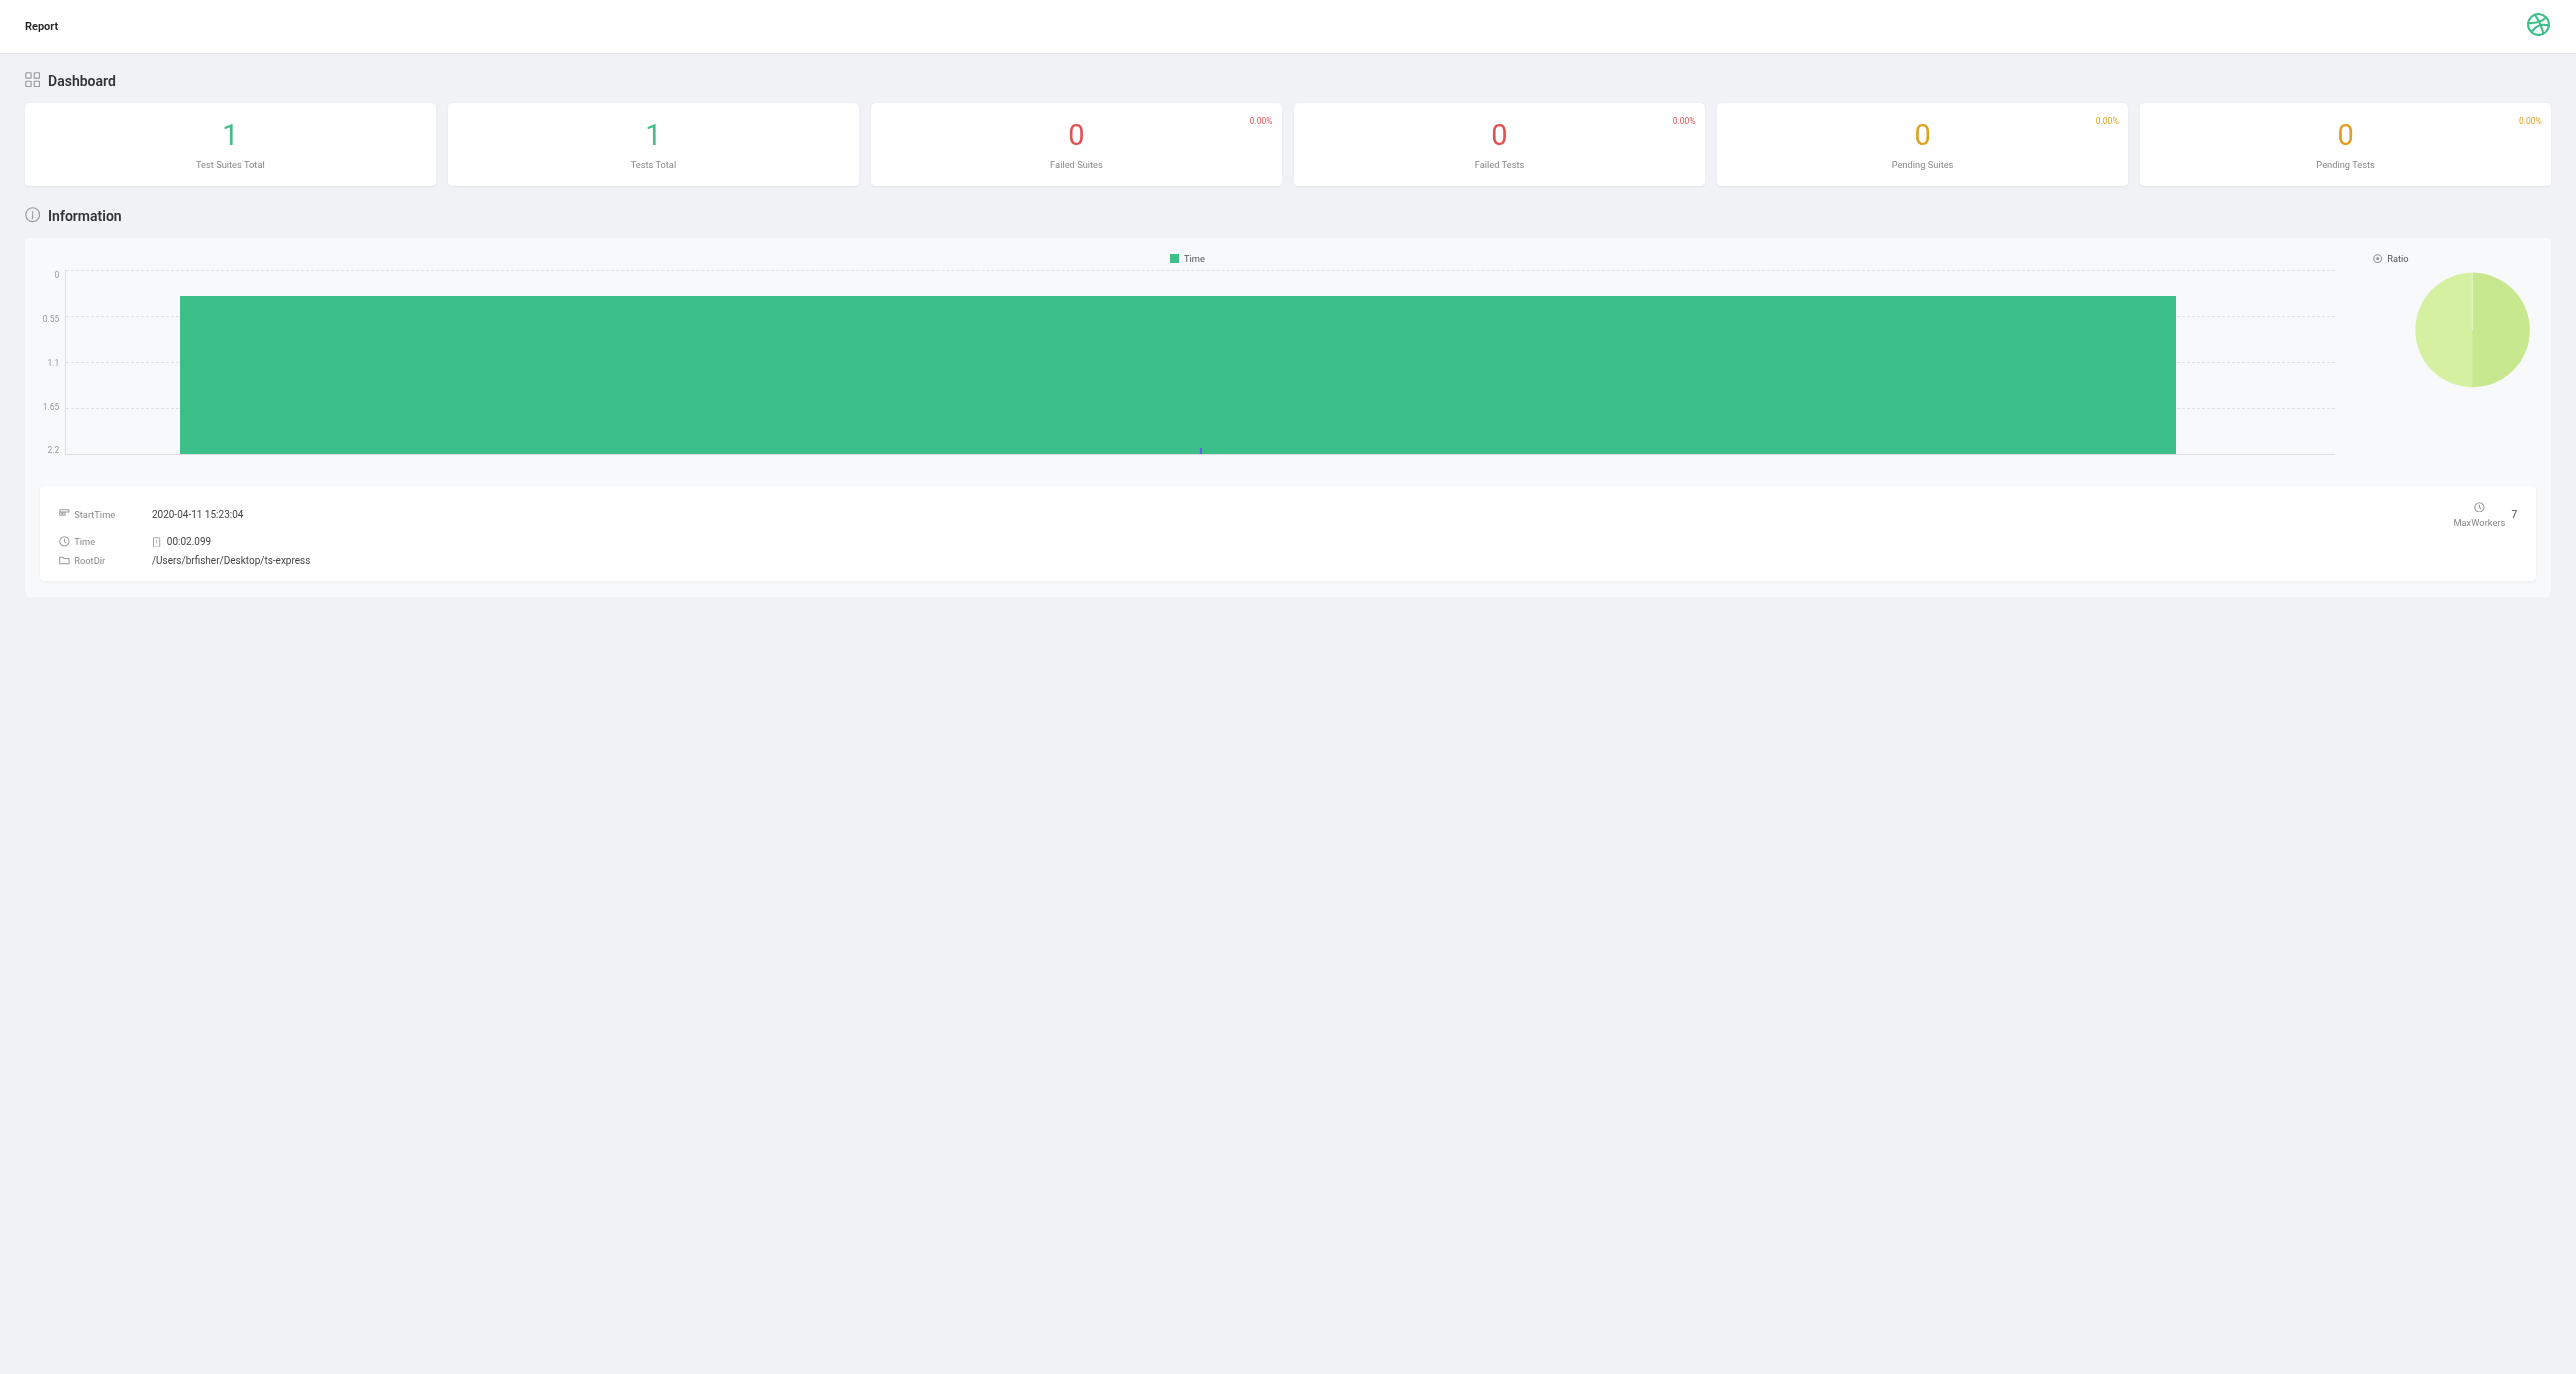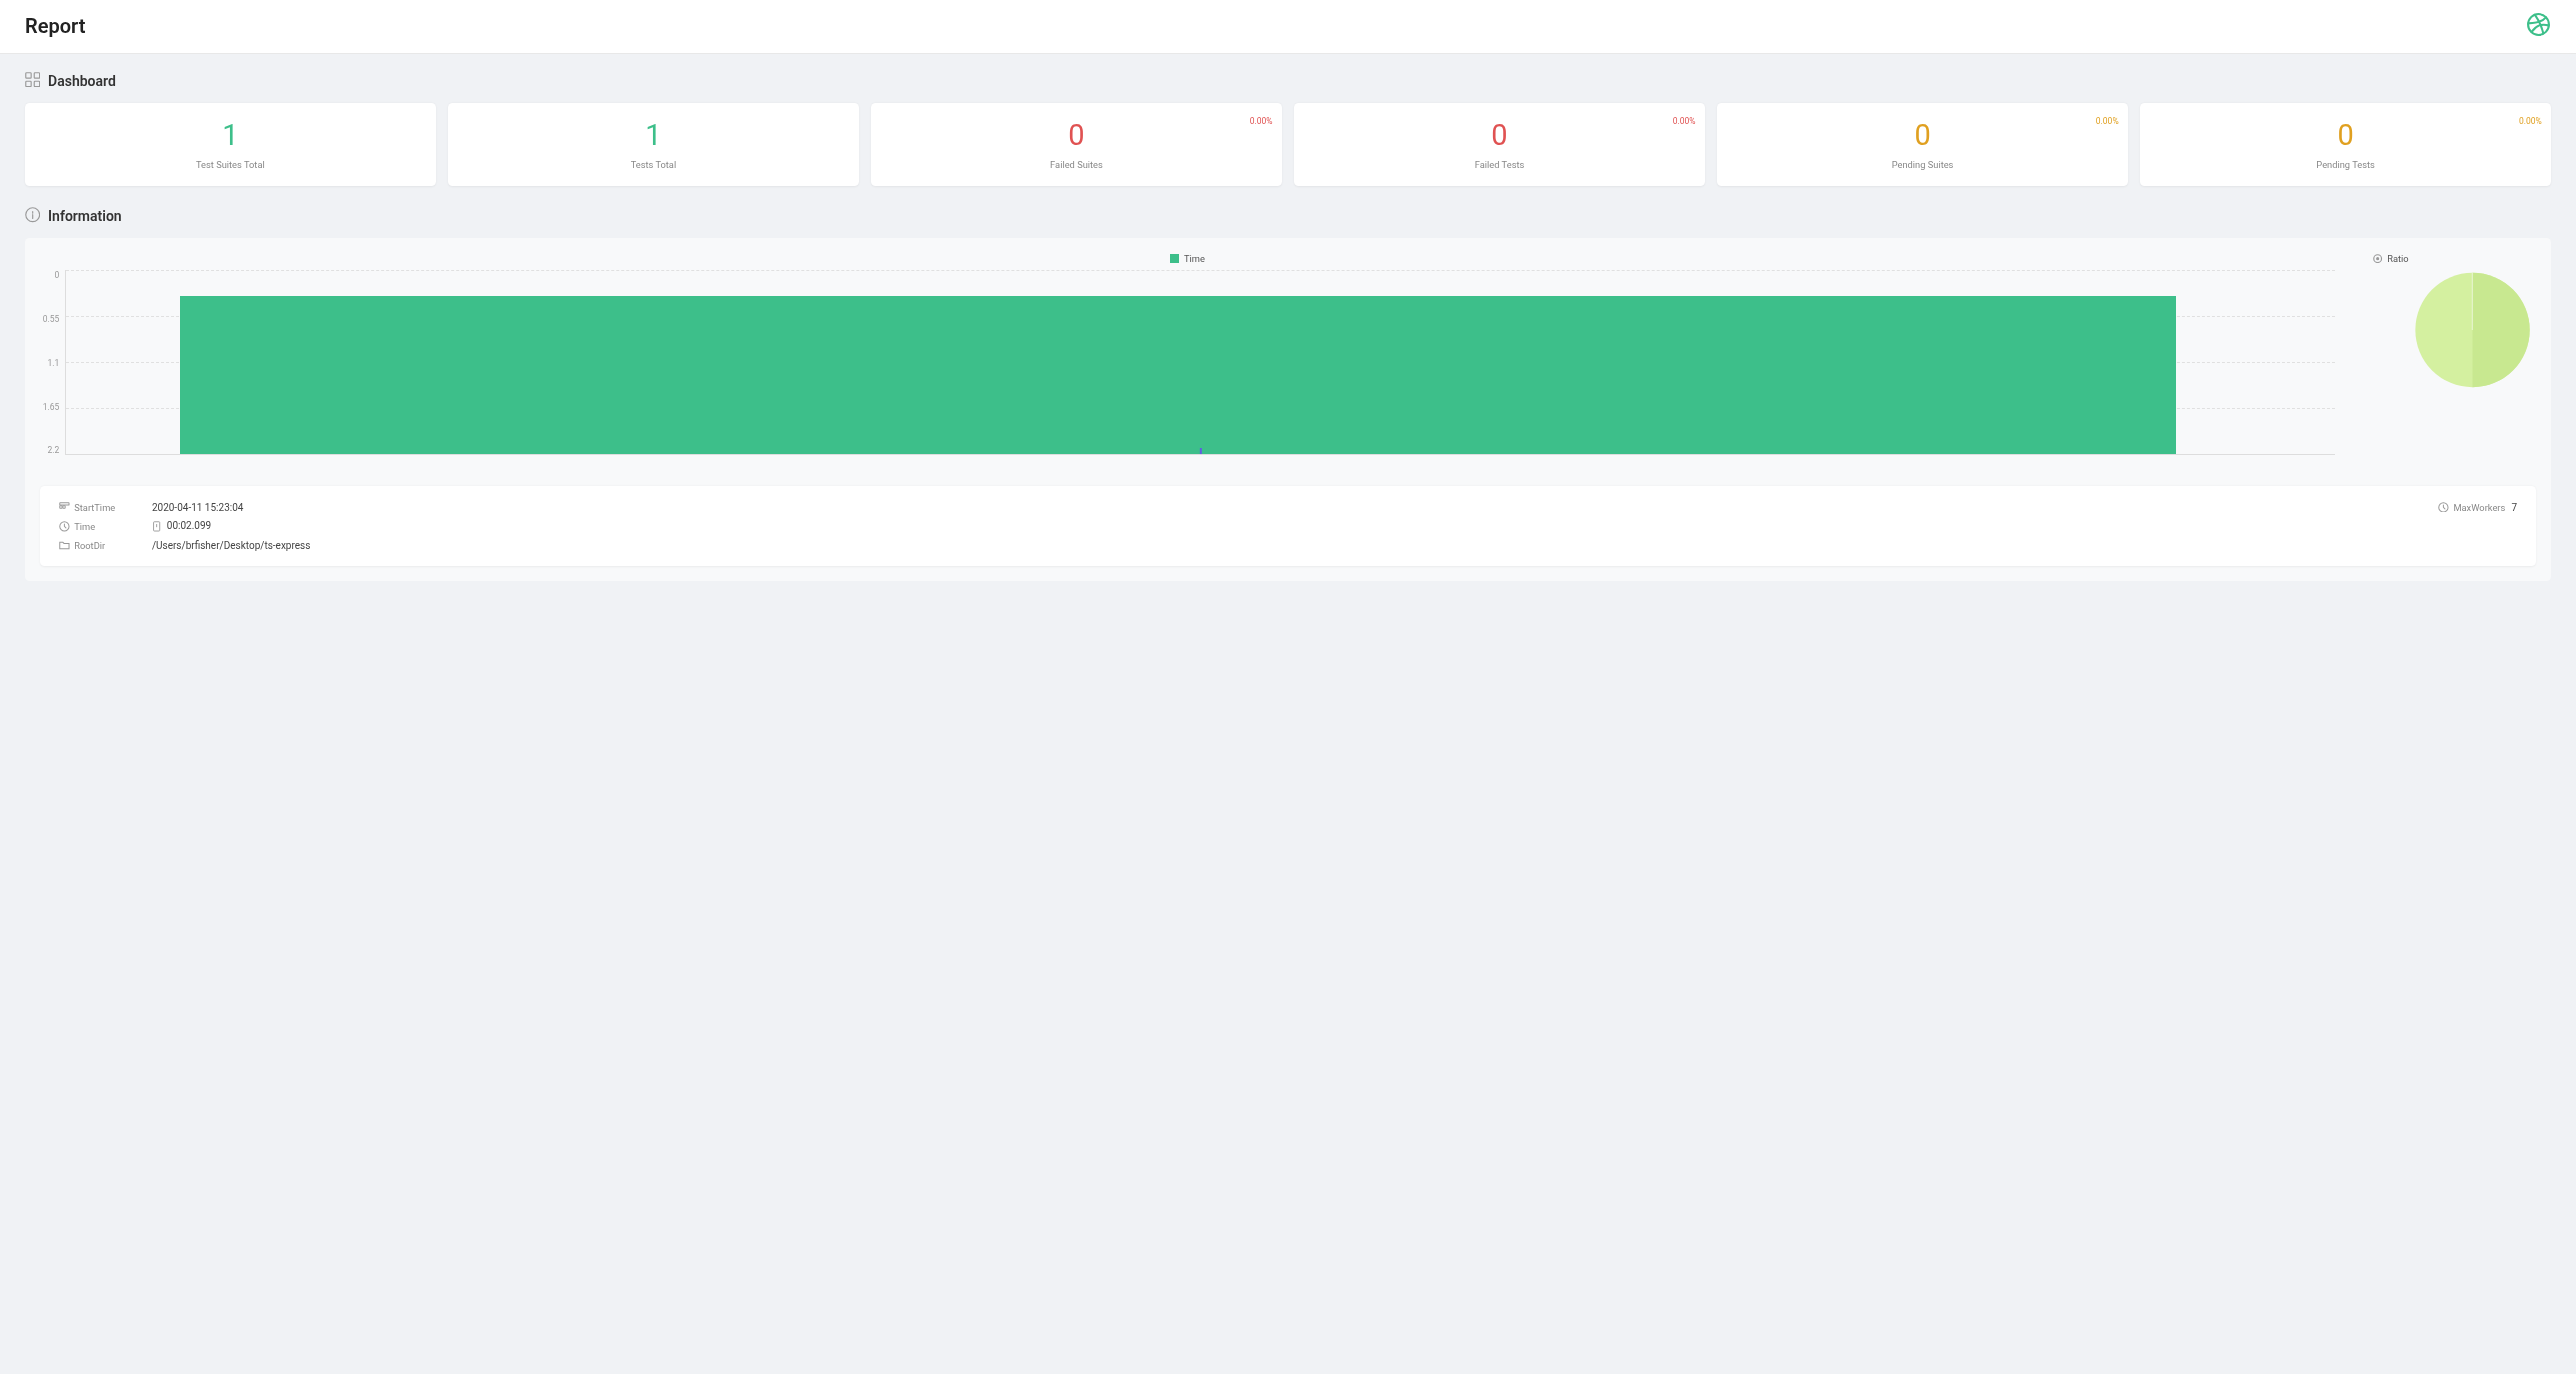--- a/index.html
+++ b/index.html
@@ -11,21 +11,21 @@
     }
     .header {
       background: #fff;
       padding: 12.3px 25px;
       display: flex;
       align-items: center;
       justify-content: space-between;
       border-bottom: 0.8px solid #e8e8e8;
     }
     .header-title {
-      font-size: 20px;
+      font-size: 11px;
       font-weight: 600;
       color: #222;
     }
     .github-icon {
       width: 25px;
       height: 25px;
     }
     .content {
       padding: 18.5px 25px;
     }
@@ -185,20 +185,21 @@
       display: flex;
       align-items: center;
       gap: 6.2px;
     }
     .stat-right-label {
       color: #888;
       font-size: 9.3px;
       display: flex;
       align-items: center;
       gap: 4.6px;
+      flex-direction: column;
     }
     .stat-right-value {
       color: #444;
       font-size: 10px;
     }
 
     
     .details-section {
       background: #fff;
       border-radius: 4.6px;

